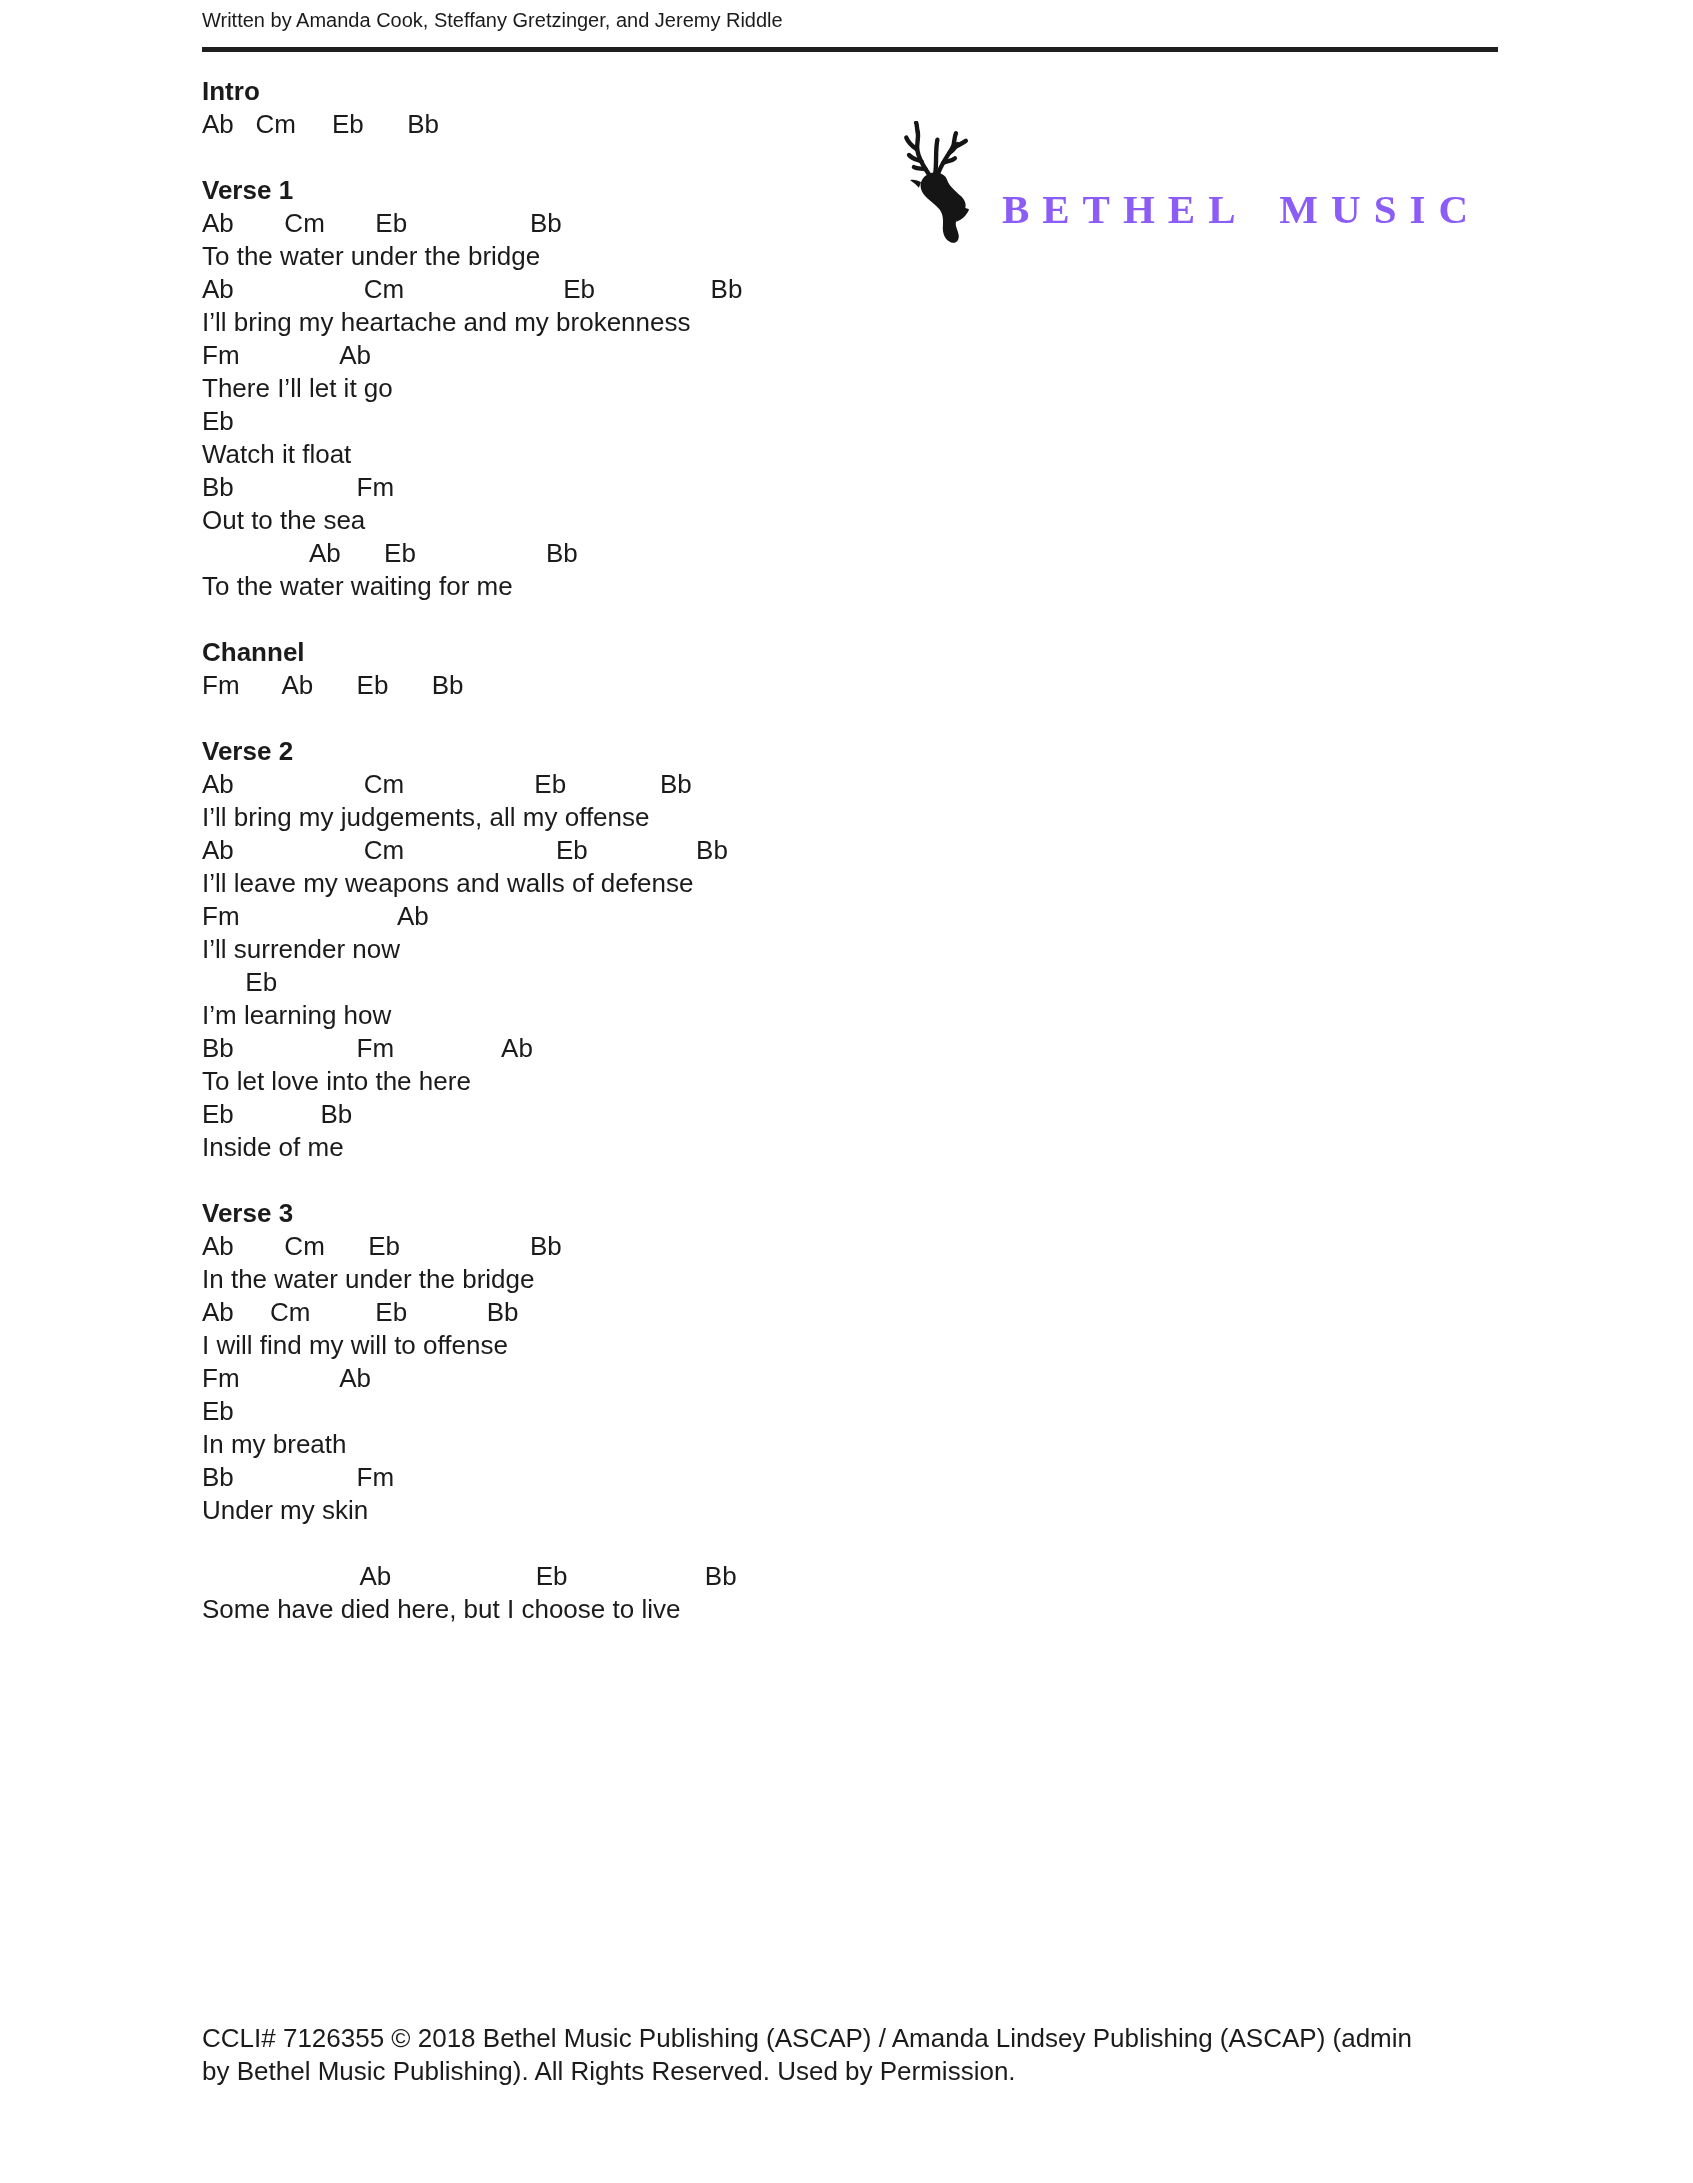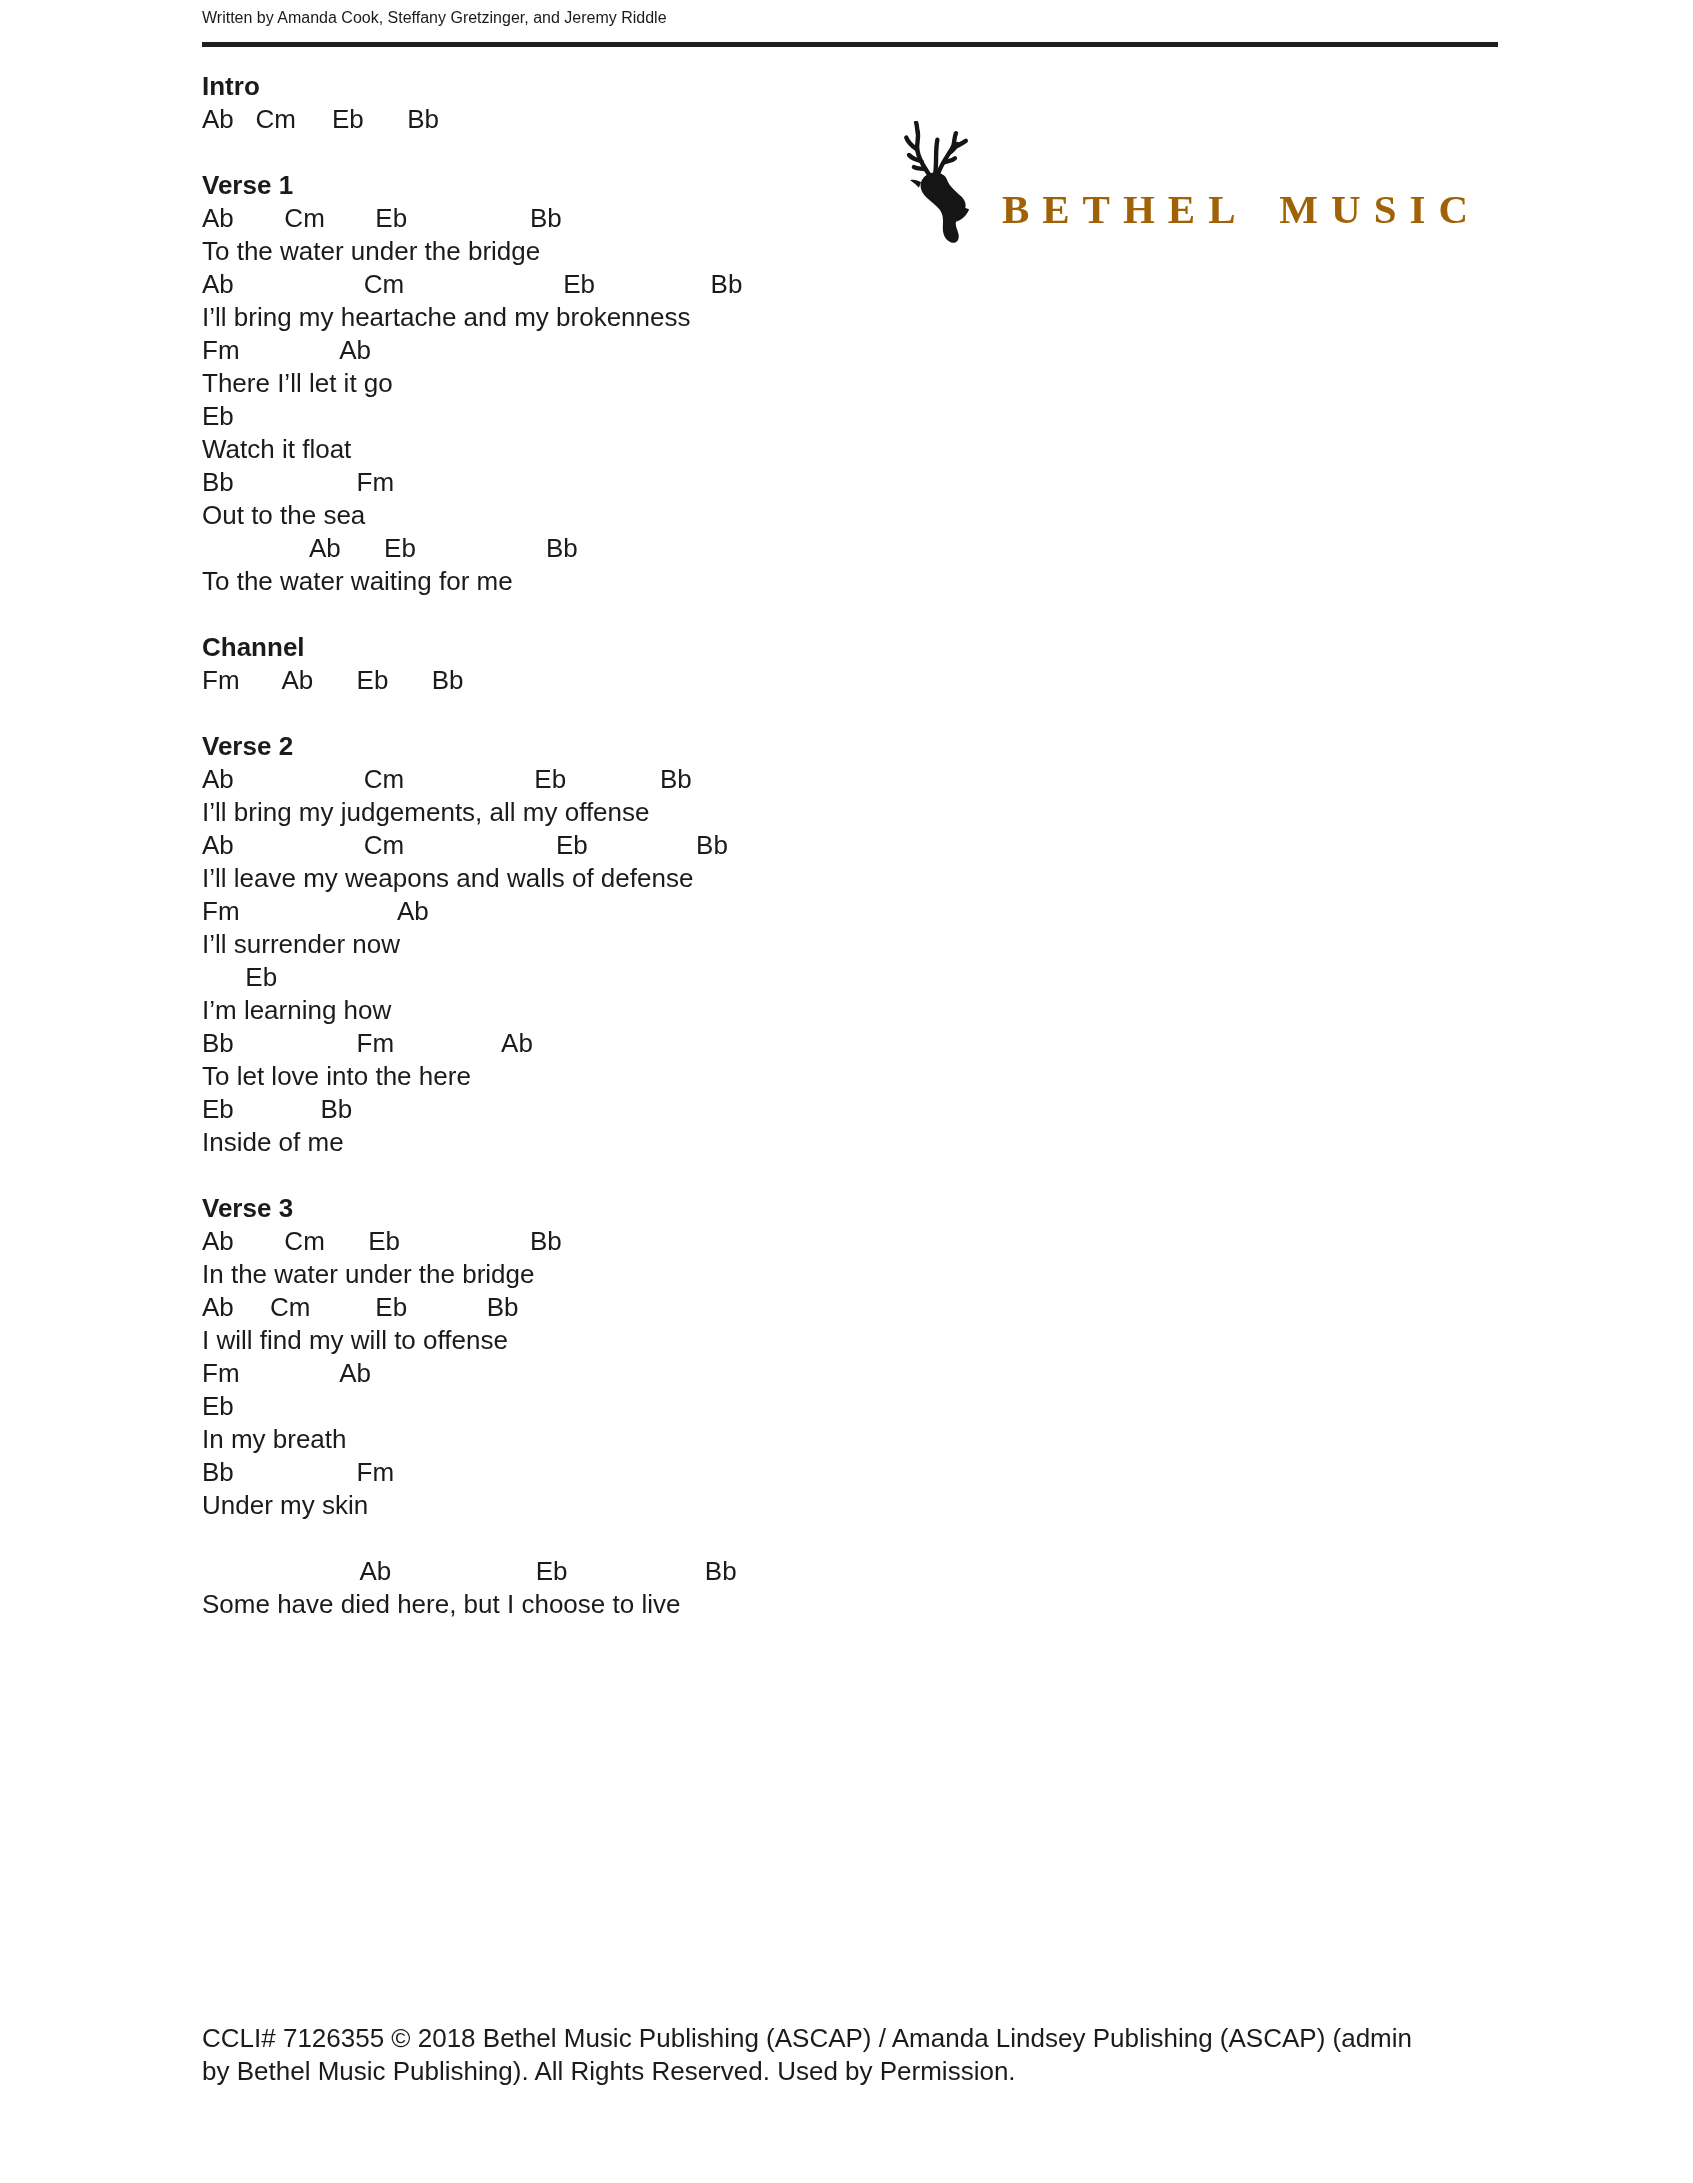--- a/index.html
+++ b/index.html
@@ -21,33 +21,33 @@
   .deer-wrap svg { width: 83px; height: 127px; display: block; }
   .brand {
     font-family: "Liberation Serif", serif;
     font-weight: 700;
     font-size: 41px;
     letter-spacing: 13px;
     word-spacing: 9.8px;
     margin-left: 22px;
     margin-top: 64px;
     white-space: pre;
-    color: #a16207;
+    color: #8b5cf6;
   }
 
   
   .title {
     padding-top: 235px;
     font-size: 39px;
     font-weight: 700;
     letter-spacing: 0.5px;
     line-height: 1.05;
     color: #2a2a2a;
   }
-  .byline { font-size: 16px; margin-top: 8.7px; color: #1b1b1b; }
+  .byline { font-size: 20px; margin-top: 8.7px; color: #1b1b1b; }
   .rule { height: 4.9px; background: #1f1f1f; margin-top: 15.3px; }
 
   
   .section { margin-top: 33px; }
   .section.first { margin-top: 23px; }
   .section-label { font-weight: 700; font-size: 26px; line-height: 33px; }
   .line { font-size: 26px; line-height: 33px; white-space: pre; }
   .line.gap { min-height: 33px; }
 
   

